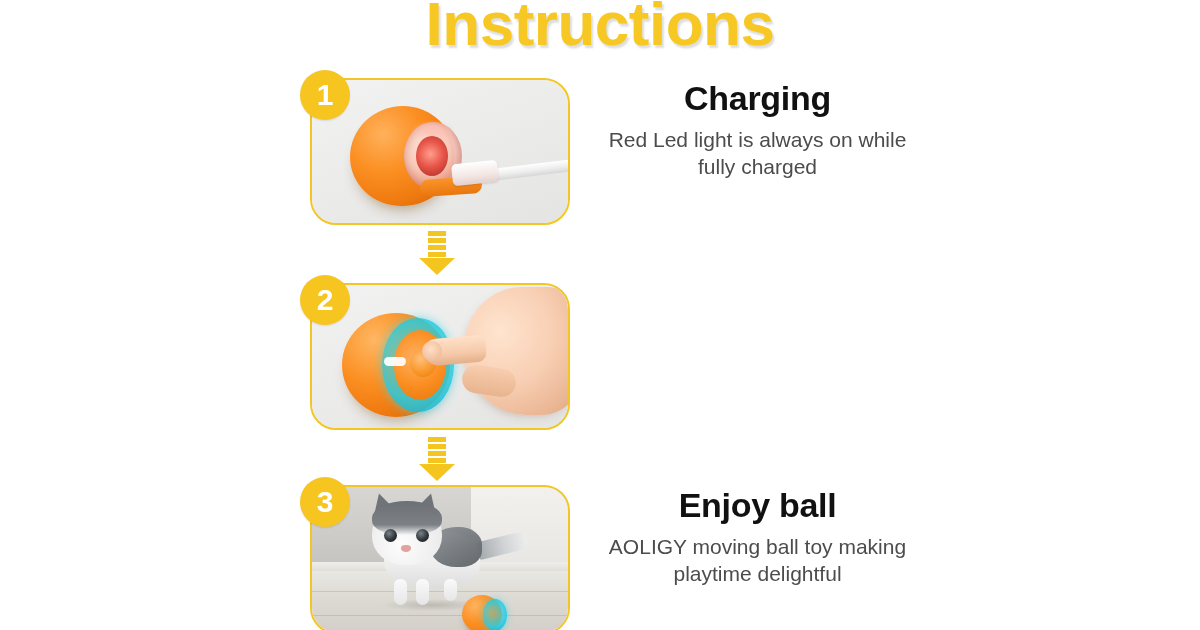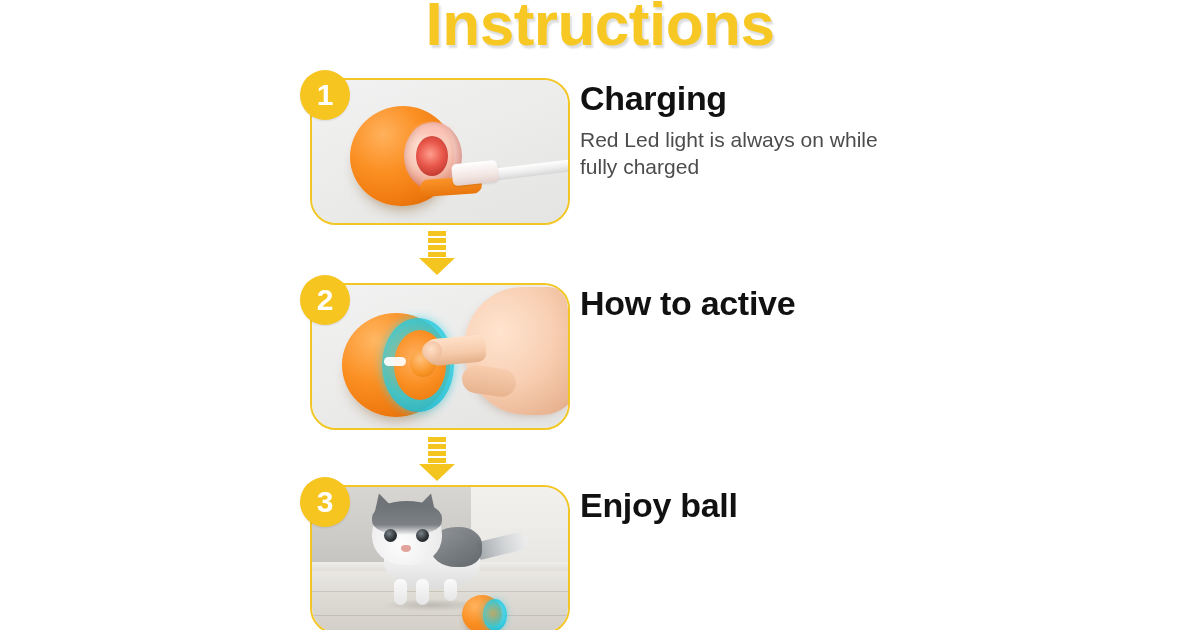--- a/index.html
+++ b/index.html
@@ -77,20 +77,21 @@
     z-index: 5;
     box-shadow: 0 1px 2px rgba(0,0,0,0.10);
   }
 
   
   .textcol {
     position: absolute;
     left: 280px;
     top: 10px;
     width: 355px;
+    text-align: center;
   }
   .heading {
     font-size: 34px;
     font-weight: bold;
     color: #111111;
     margin: 0 0 10px 0;
     line-height: 1.1;
     letter-spacing: -0.3px;
   }
   .body-text {
@@ -427,21 +428,20 @@
       <div class="ring2-hl"></div>
       <div class="btn2"></div>
       <div class="hand"></div>
       <div class="thumb"></div>
       <div class="finger"></div>
       <div class="fingertip"></div>
     </div>
   </div>
   <div class="badge">2</div>
   <div class="textcol">
-    <p class="heading">How to active</p>
   </div>
 </div>
 
 <div class="arrow" id="arrow2">
   <svg width="36" height="44" viewBox="0 0 36 44">
     <rect x="9" y="0" width="18" height="5" fill="#F5C51F"></rect>
     <rect x="9" y="7" width="18" height="5" fill="#F5C51F"></rect>
     <rect x="9" y="14" width="18" height="5" fill="#F5C51F"></rect>
     <rect x="9" y="21" width="18" height="5" fill="#F5C51F"></rect>
     <polygon points="0,27 36,27 18,44" fill="#F5C51F"></polygon>
@@ -472,14 +472,16 @@
       <div class="eye eye-r"></div>
       <div class="nose"></div>
       <div class="ball3-shadow"></div>
       <div class="ball3"></div>
       <div class="ball3-ring"></div>
     </div>
   </div>
   <div class="badge">3</div>
   <div class="textcol">
     <p class="heading">Enjoy ball</p>
+    <p class="body-text">AOLIGY moving ball toy making
+playtime delightful</p>
   </div>
 </div>
 
 </body></html>

